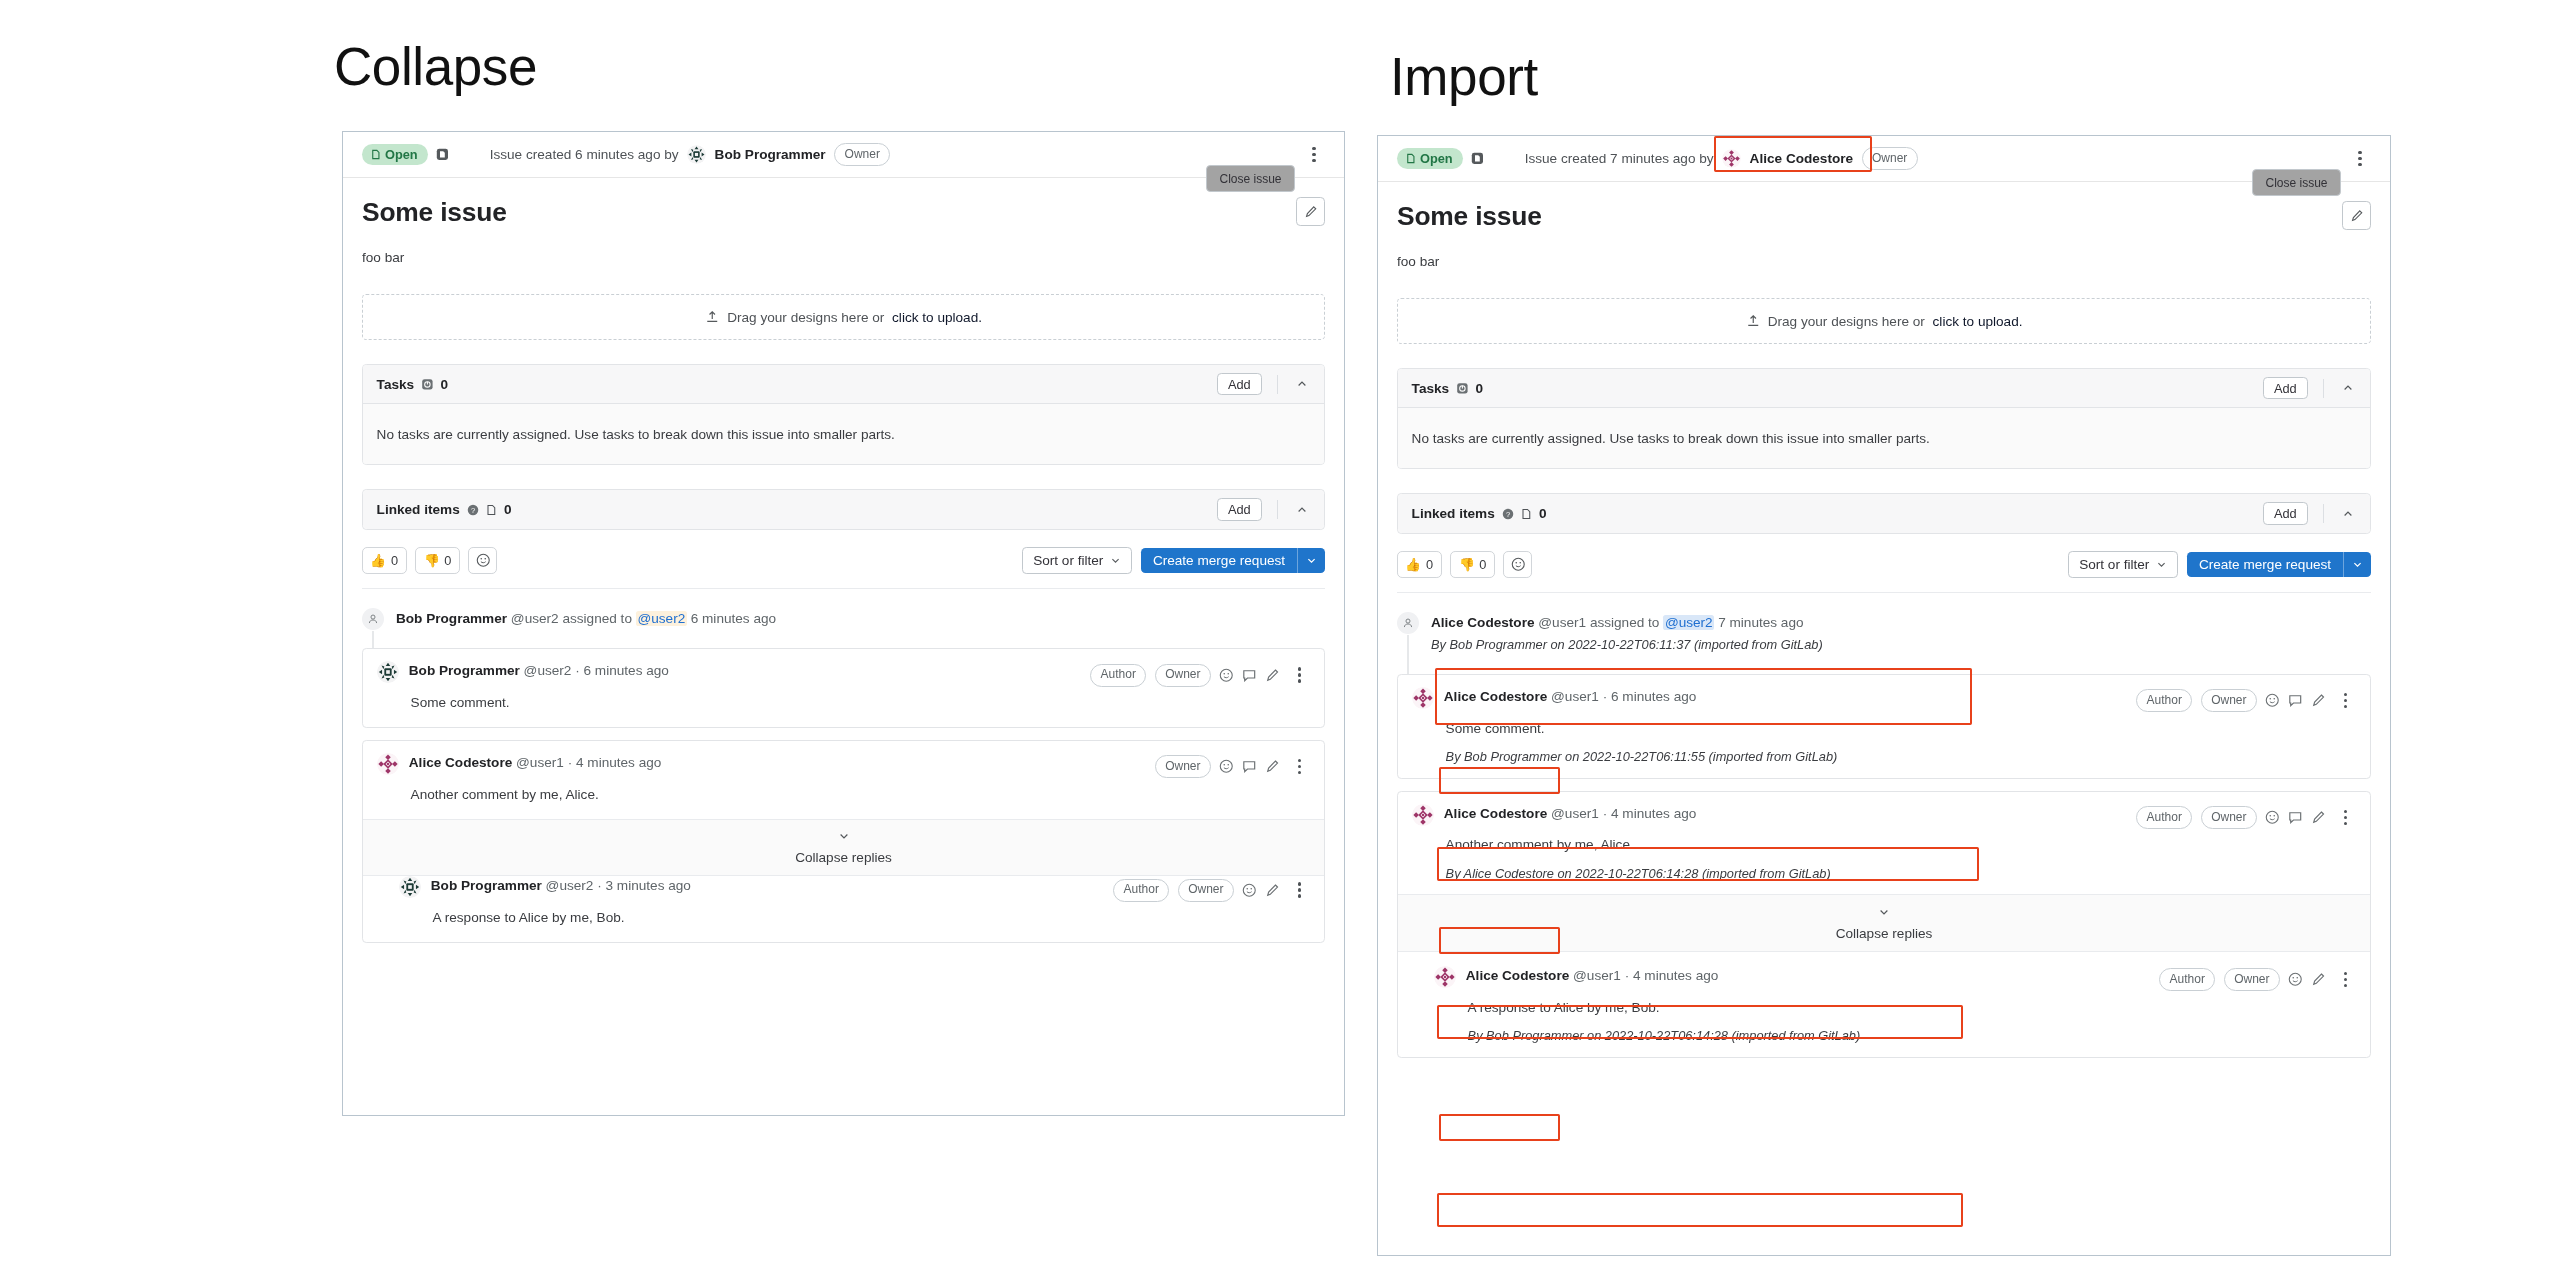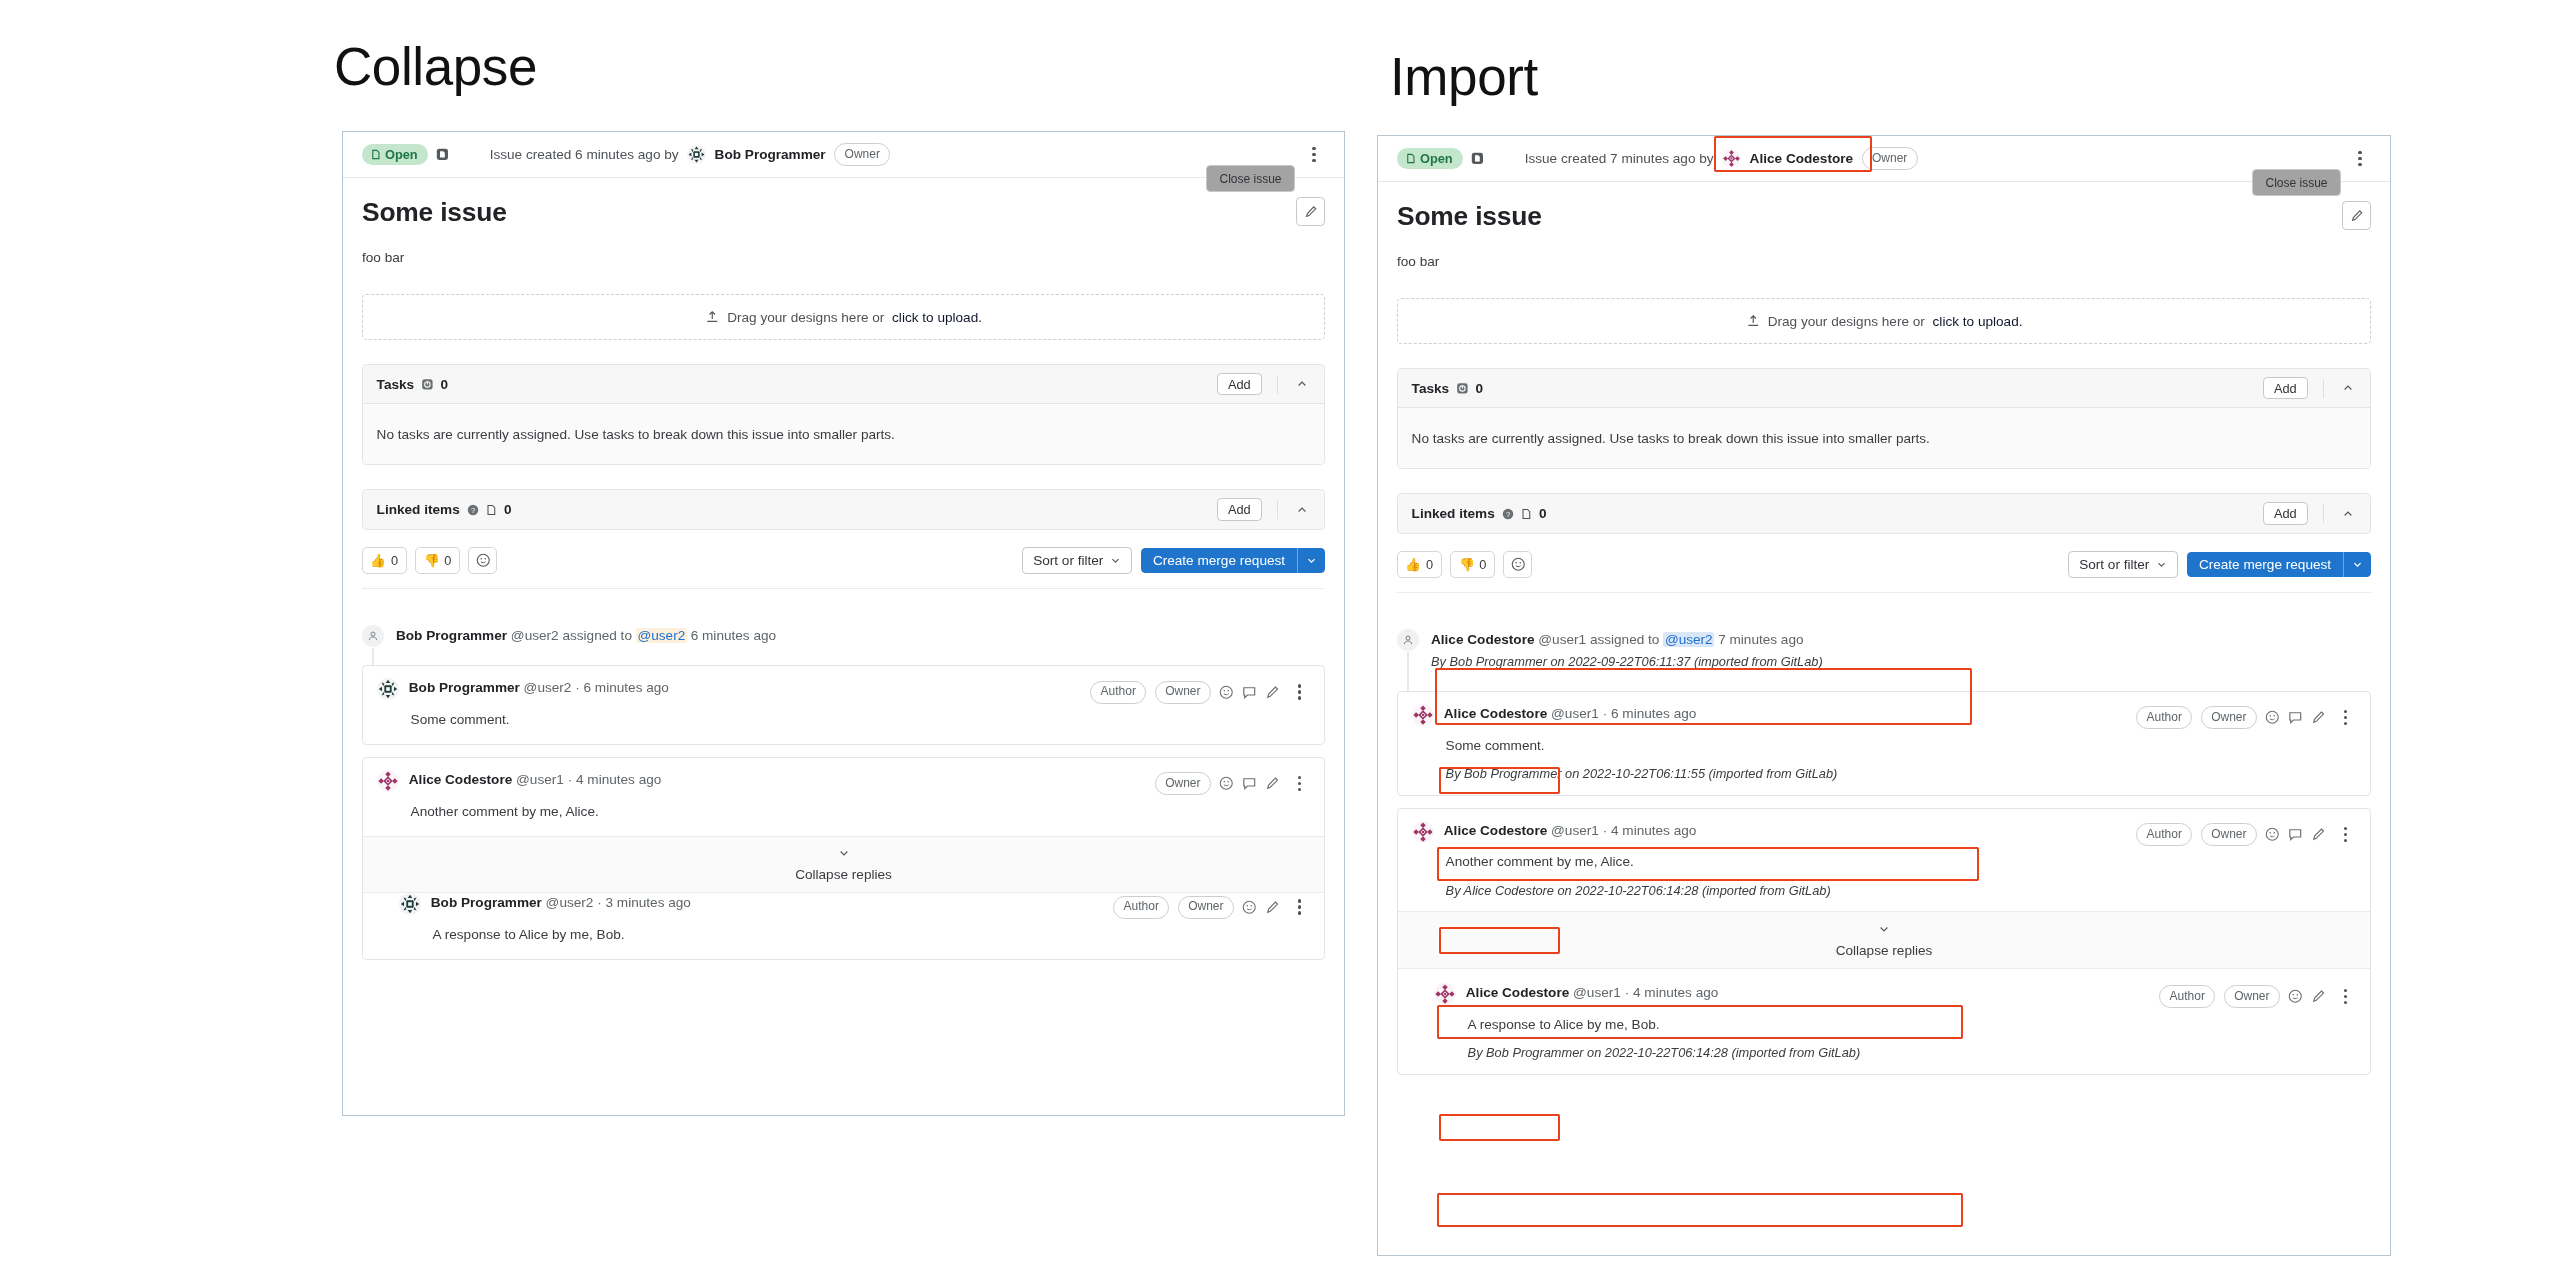--- a/index.html
+++ b/index.html
@@ -134,21 +134,21 @@
     width: 27px; display: flex; align-items: center; justify-content: center;
     border: none; background: transparent;
   }
   .btn-outline-caret {
     border: 0.9px solid #c2c8cd; background: #fff; color: #333238; border-radius: 4.3px;
     padding: 5.1px 10.2px; font-size: 13.6px; font-family: inherit;
     display: flex; align-items: center; gap: 6.8px; white-space: nowrap;
   }
 
   
-  .activity { border-top: 0.9px solid #e9ebee; padding-top: 35px; }
+  .activity { border-top: 0.9px solid #e9ebee; padding-top: 18px; }
   .sys-note { display: flex; align-items: flex-start; gap: 12px; position: relative; padding-bottom: 6.8px;}
   .sys-avatar {
     width: 22px; height: 22px; border-radius: 50%; background: #f0f1f3;
     display: flex; align-items: center; justify-content: center; flex: 0 0 auto;
     margin-top: 0.9px;
   }
   .sys-text { font-size: 13.6px; color: #5f6569; line-height: 1.55; padding-top:0.9px;}
   .nm { font-weight: 700; color: #222326; }
   .mention { color: #1f6fd0; background: #fdf1dd; border-radius: 2.6px; padding: 0 1.7px; }
   .mention-blue { color: #1f6fd0; background: #d9e7f8; border-radius: 2.6px; padding: 0 1.7px; }
@@ -721,21 +721,21 @@
               </svg>
           </span>
           <div class="sys-text">
             <div>
               <span class="nm">Alice Codestore</span>
               <span>@user1</span>
               <span>assigned to</span>
               <span class="mention-blue">@user2</span>
               <span>7 minutes ago</span>
             </div>
-            <div style="font-style:italic;color:#3a3c40;font-size:12.8px;padding-top:2.6px;">By Bob Programmer on 2022-09-22T06:11:37 (imported from GitLab)</div>
+            <div style="font-style:italic;color:#3a3c40;font-size:12.8px;padding-top:2.6px;">By Bob Programmer on 2022-10-22T06:11:37 (imported from GitLab)</div>
           </div>
         </div>
 
         <div class="note-card">
           <div class="note-top">
             <span>
               <svg class="avatar" width="22" height="22" viewBox="0 0 24 24">
                 <circle cx="12" cy="12" r="12" fill="#fbf4f7"></circle>
                 <g fill="#9e3568">
                   <path d="M12 1.5l3 3-3 3-3-3z"></path>

